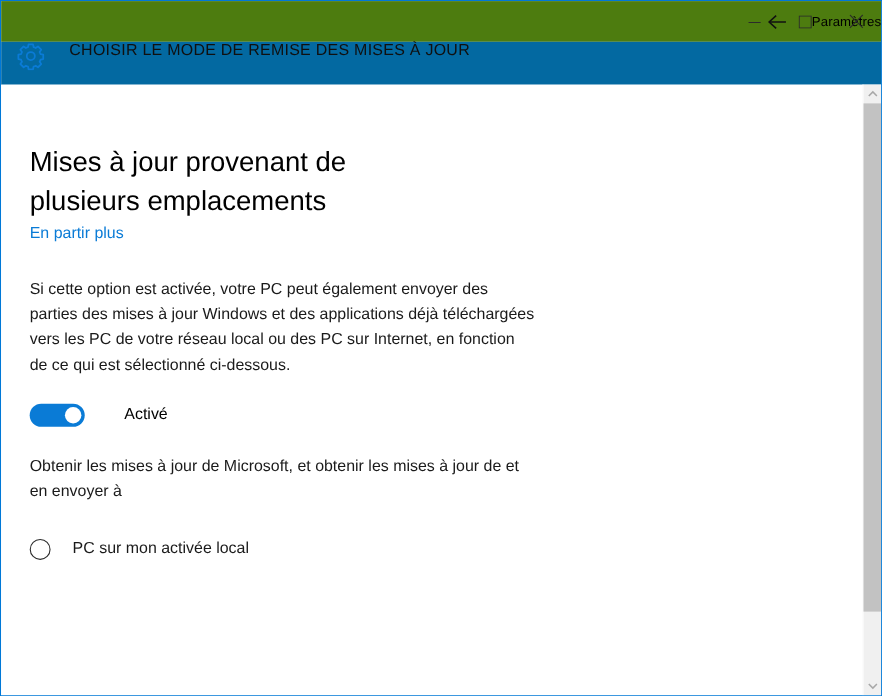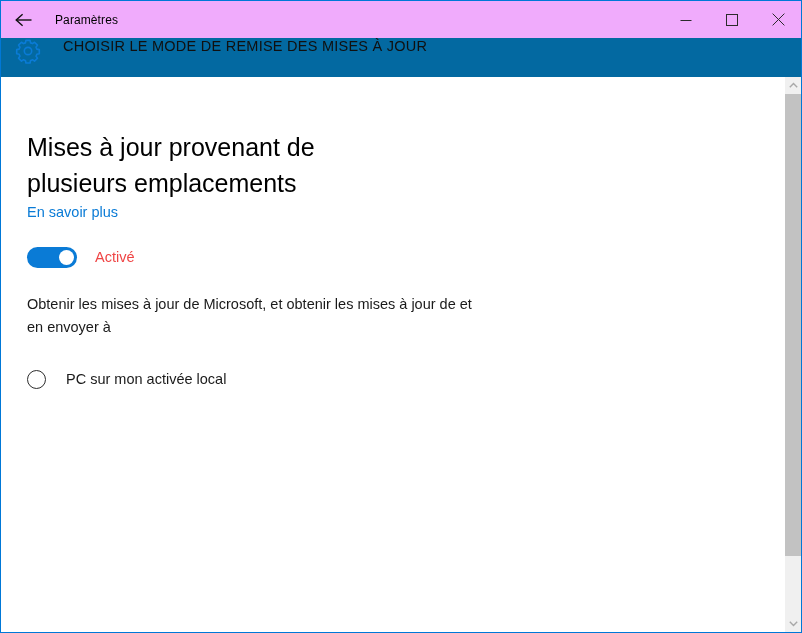--- a/index.html
+++ b/index.html
@@ -20,23 +20,24 @@
     border: 1px solid #0078d7;
     overflow: hidden;
   }
 
   
   #titlebar {
     position: absolute;
     left: 0; top: 0;
     width: 800px;
     height: 37px;
-    background: #f0abfc;
-    display: flex;
-    align-items: center;
+    background: #4d7c0f;
+    display: flex;
+    align-items: center;
+    justify-content: flex-end;
   }
   #back-button {
     width: 46px;
     height: 37px;
     display: flex;
     align-items: center;
     justify-content: center;
     color: #111111;
   }
   #back-button svg { display: block; }
@@ -149,22 +150,22 @@
     position: absolute;
     width: 15px;
     height: 15px;
     border-radius: 50%;
     background: #ffffff;
     top: 3px;
     right: 3px;
   }
   #toggle-label {
     font-size: 14.5px;
-    color: #ef4444;
-    margin-left: 18px;
+    color: #000000;
+    margin-left: 36px;
   }
 
   
   .radio-row {
     display: flex;
     align-items: center;
     height: 24px;
   }
   #radio-row-0 { margin-top: 28px; }
   .radio-mark {
@@ -270,22 +271,23 @@
     </div>
     <div id="header-title">CHOISIR LE MODE DE REMISE DES MISES À JOUR</div>
   </div>
 
   <div id="content">
     <div id="content-inner">
 
       <h1 id="page-heading">Mises à jour provenant de plusieurs emplacements</h1>
 
 
-      <a id="learn-more" href="#">En savoir plus</a>
-
+      <a id="learn-more" href="#">En partir plus</a>
+
+      <p class="para" id="para2">Si cette option est activée, votre PC peut également envoyer des parties des mises à jour Windows et des applications déjà téléchargées vers les PC de votre réseau local ou des PC sur Internet, en fonction de ce qui est sélectionné ci-dessous.</p>
 
       <div id="toggle-row">
         <div id="toggle-switch">
           <div id="toggle-knob"></div>
         </div>
         <div id="toggle-label">Activé</div>
       </div>
 
       <p class="para" id="para3">Obtenir les mises à jour de Microsoft, et obtenir les mises à jour de et en envoyer à</p>
 

